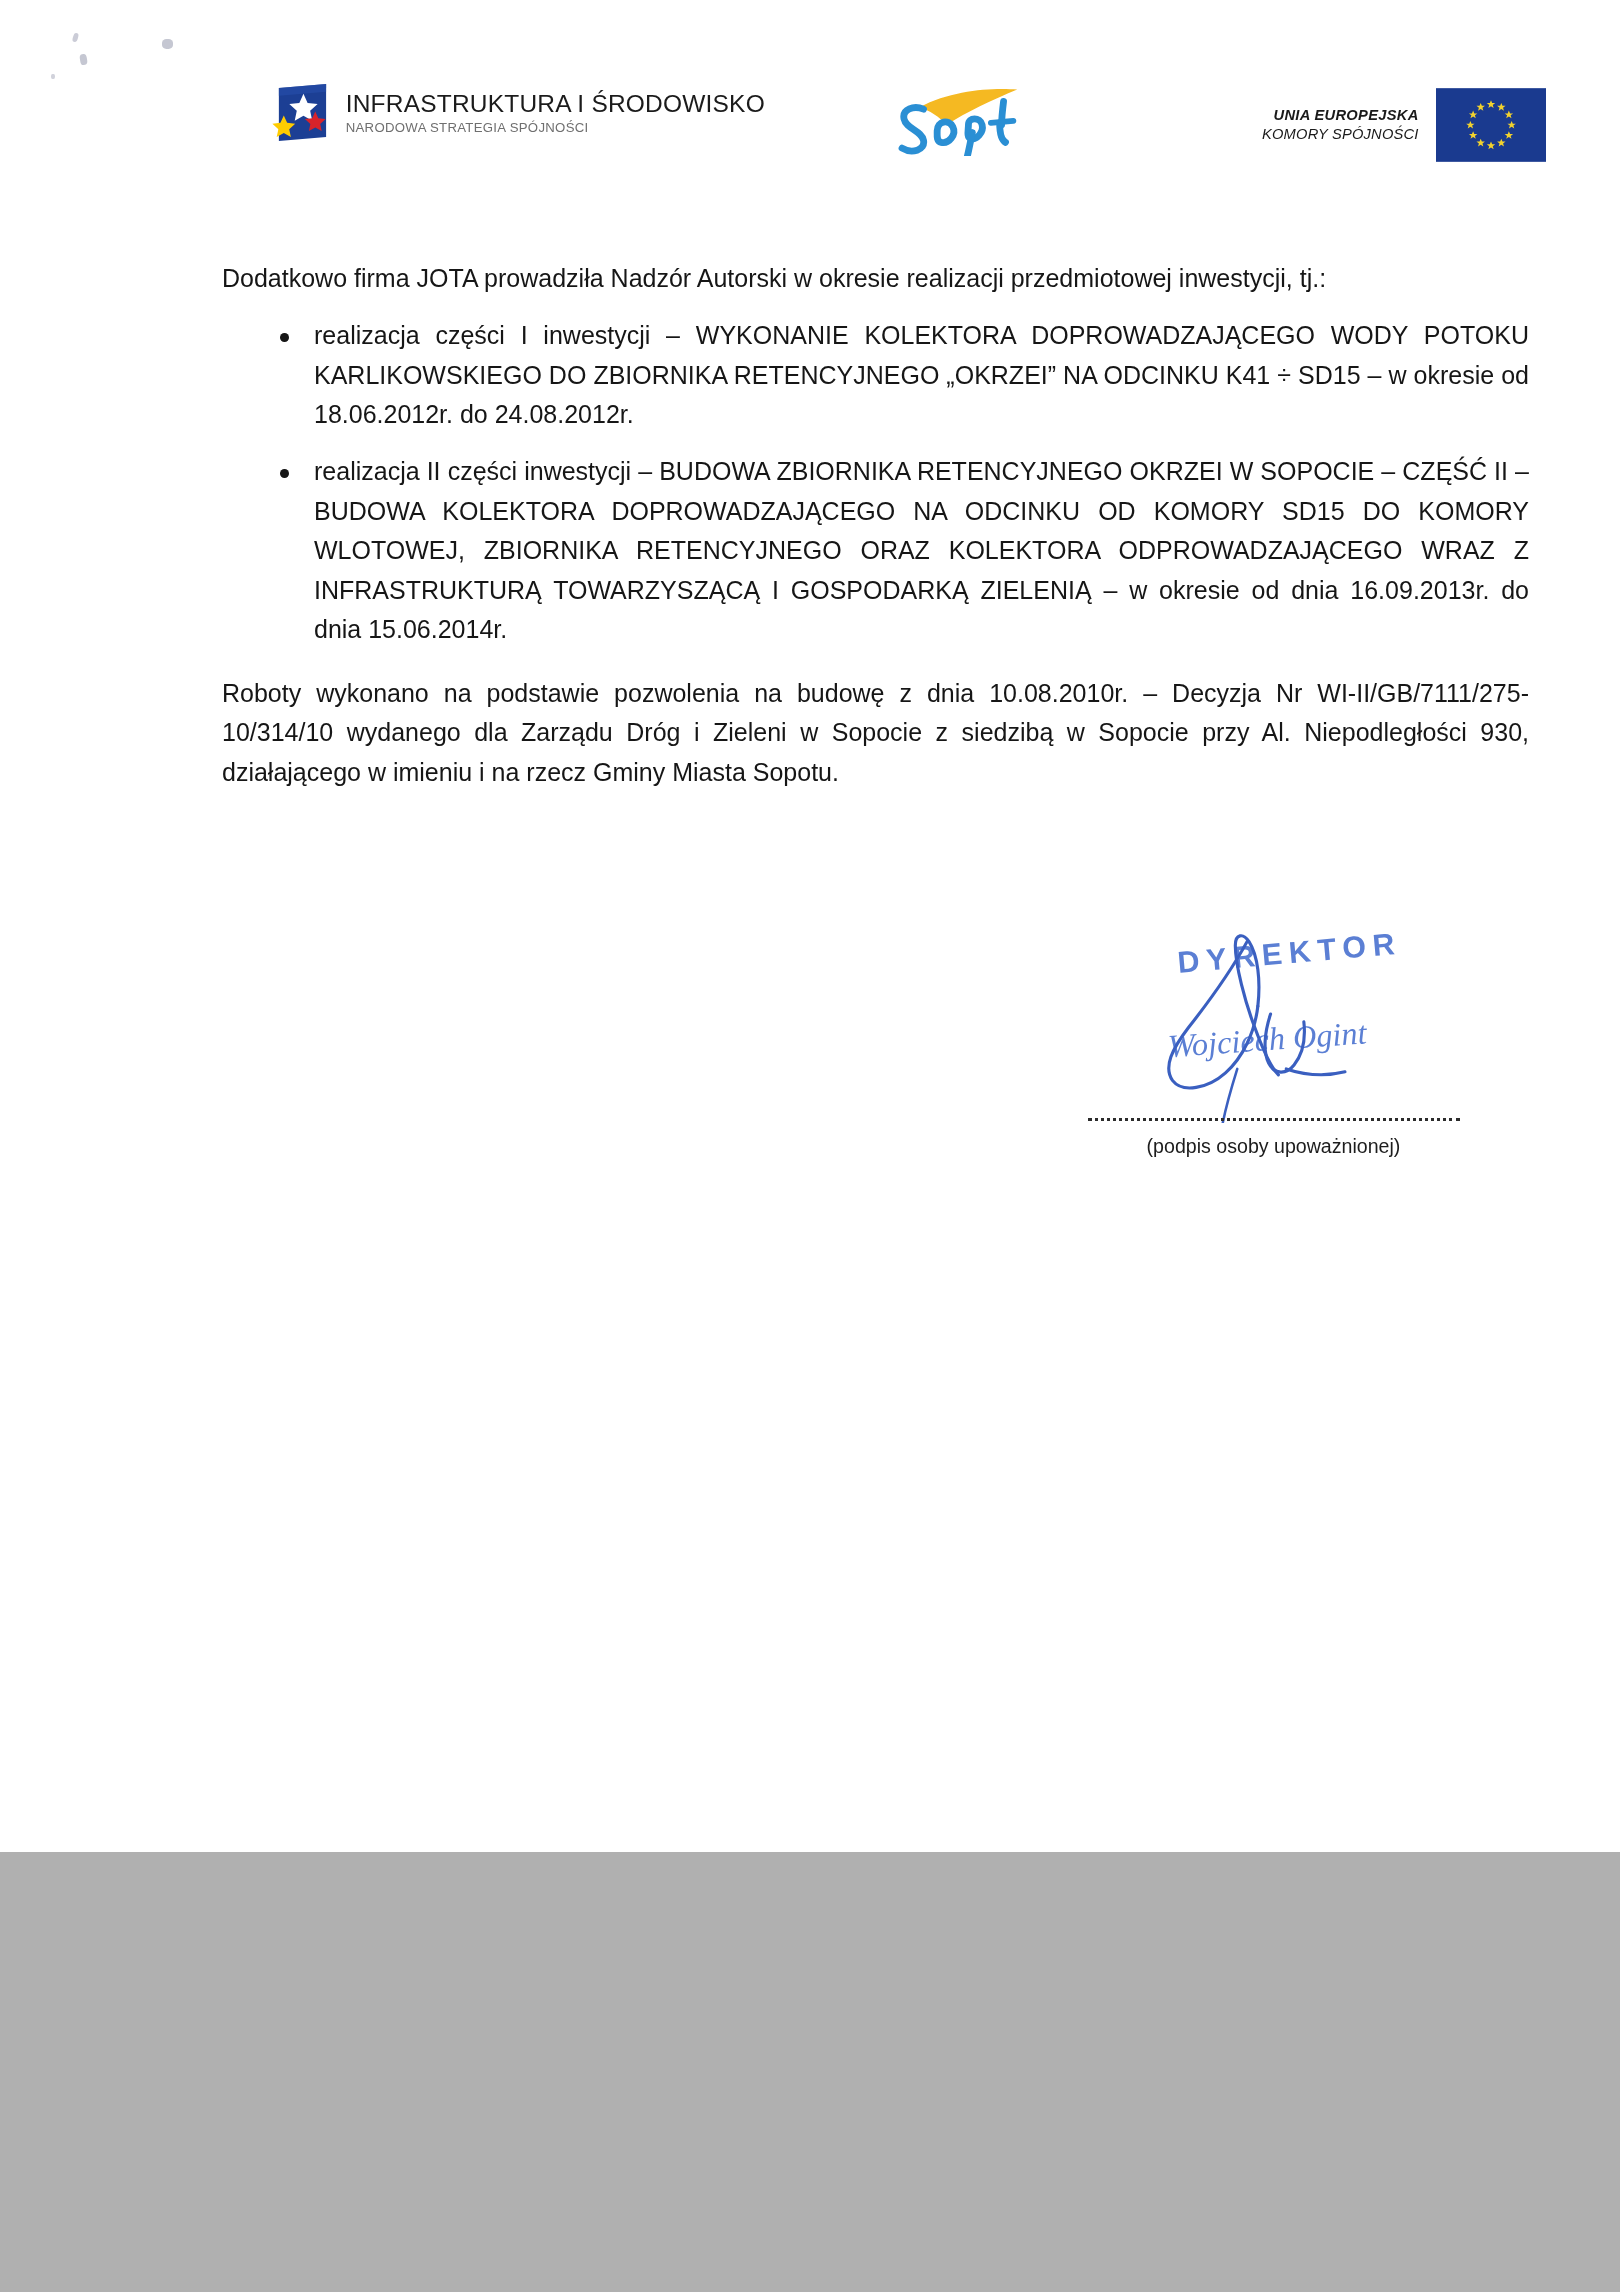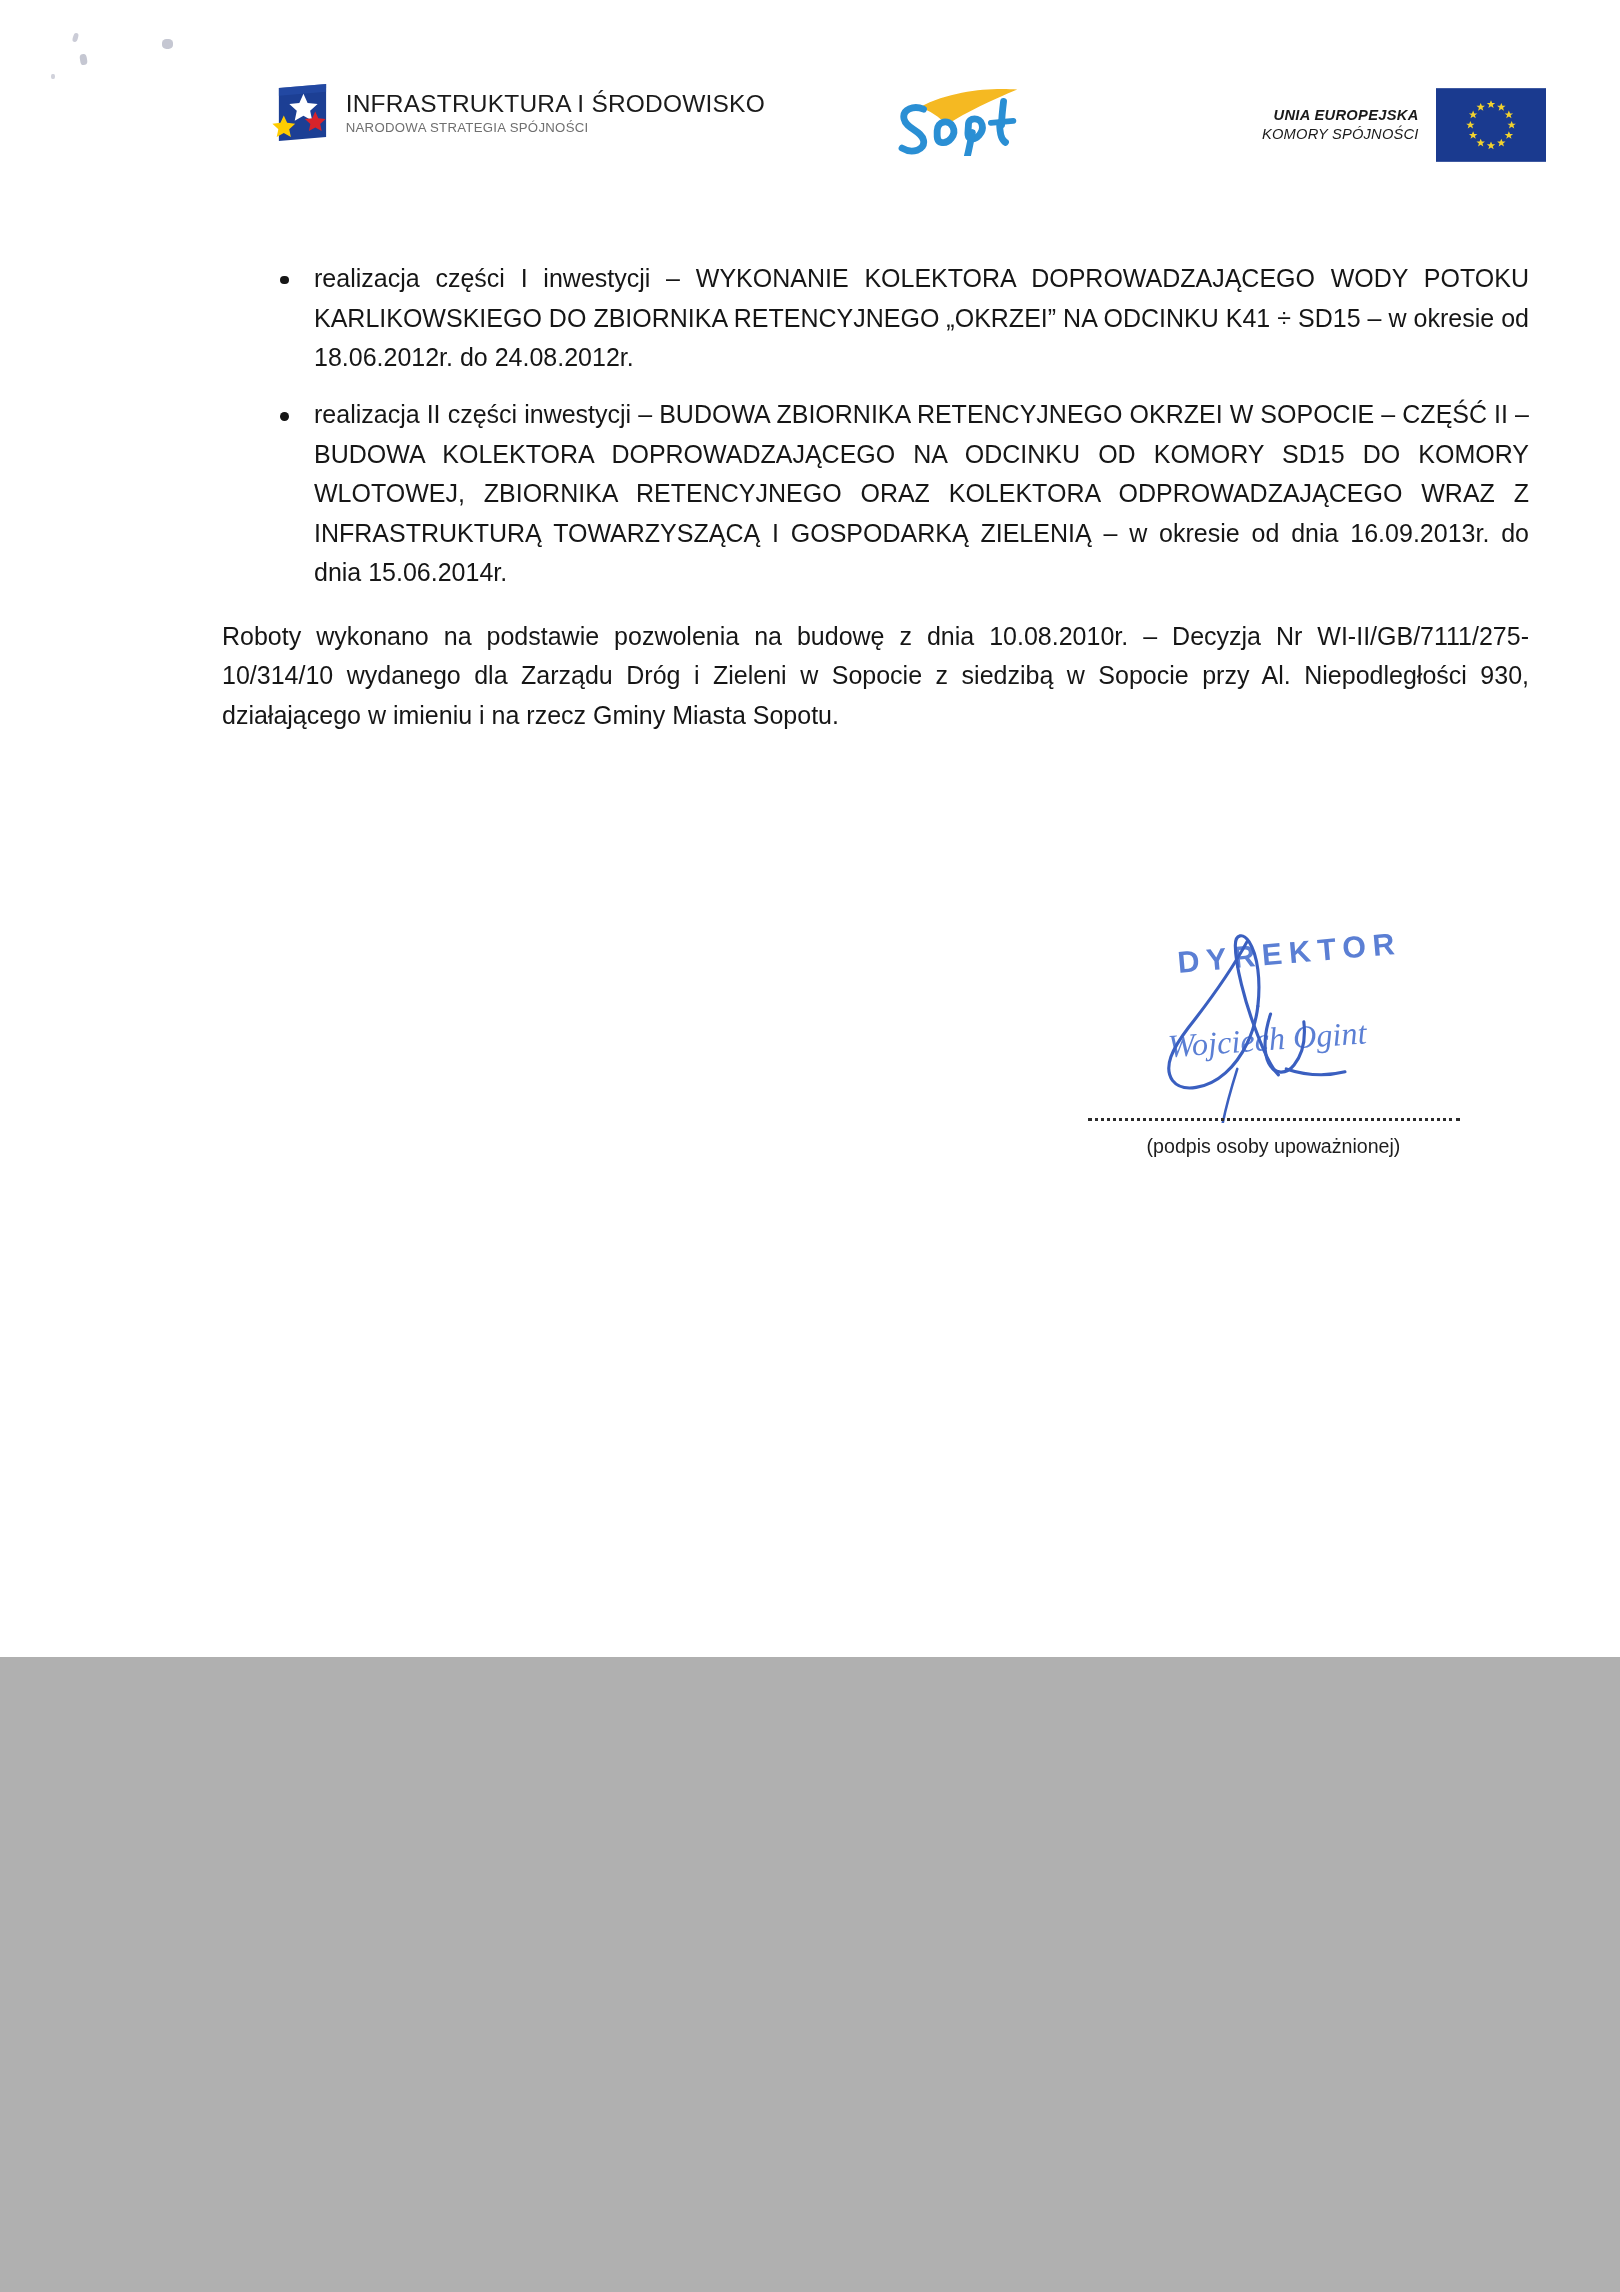--- a/index.html
+++ b/index.html
@@ -4,21 +4,21 @@
 <title>Dokument</title>
 <style>
   html, body {
     margin: 0;
     padding: 0;
     background: #b0b0b0;
   }
   .page {
     position: relative;
     width: 1620px;
-    height: 1657px;
+    height: 1852px;
     margin: 0 auto;
     background: #ffffff;
     overflow: hidden;
     font-family: "Liberation Sans", sans-serif;
     color: #1a1a1a;
     box-shadow: 0 0 0 1px #d8d8d8;
   }
   
   .scan-speck {
     position: absolute;
@@ -273,20 +273,21 @@
                 <path d="M0 -4.2 L1.2 -1.3 4.3 -1.3 1.8 .6 2.7 3.6 0 1.8 -2.7 3.6 -1.8 .6 -4.3 -1.3 -1.2 -1.3 Z"></path>
               </g>
           </g>
         </g>
       </svg>
     </div>
   </div>
 
   <div class="body-copy">
 
+    <p class="para intro">Dodatkowo firma JOTA prowadziła Nadzór Autorski w okresie realizacji przedmiotowej inwestycji, tj.:</p>
 
     <ul class="bullets">
       <li>realizacja części I inwestycji – WYKONANIE KOLEKTORA DOPROWADZAJĄCEGO WODY POTOKU KARLIKOWSKIEGO DO ZBIORNIKA RETENCYJNEGO „OKRZEI” NA ODCINKU K41 ÷ SD15 – w okresie od 18.06.2012r. do 24.08.2012r.</li>
       <li>realizacja II części inwestycji – BUDOWA ZBIORNIKA RETENCYJNEGO OKRZEI W SOPOCIE – CZĘŚĆ II – BUDOWA KOLEKTORA DOPROWADZAJĄCEGO NA ODCINKU OD KOMORY SD15 DO KOMORY WLOTOWEJ, ZBIORNIKA RETENCYJNEGO ORAZ KOLEKTORA ODPROWADZAJĄCEGO WRAZ Z INFRASTRUKTURĄ TOWARZYSZĄCĄ I GOSPODARKĄ ZIELENIĄ – w okresie od dnia 16.09.2013r. do dnia 15.06.2014r.</li>
     </ul>
 
     <p class="para tail">Roboty wykonano na podstawie pozwolenia na budowę z dnia 10.08.2010r. – Decyzja Nr WI-II/GB/7111/275-10/314/10 wydanego dla Zarządu Dróg i Zieleni w Sopocie z siedzibą w Sopocie przy Al. Niepodległości 930, działającego w imieniu i na rzecz Gminy Miasta Sopotu.</p>
   </div>
 
   <div class="signature-block">

